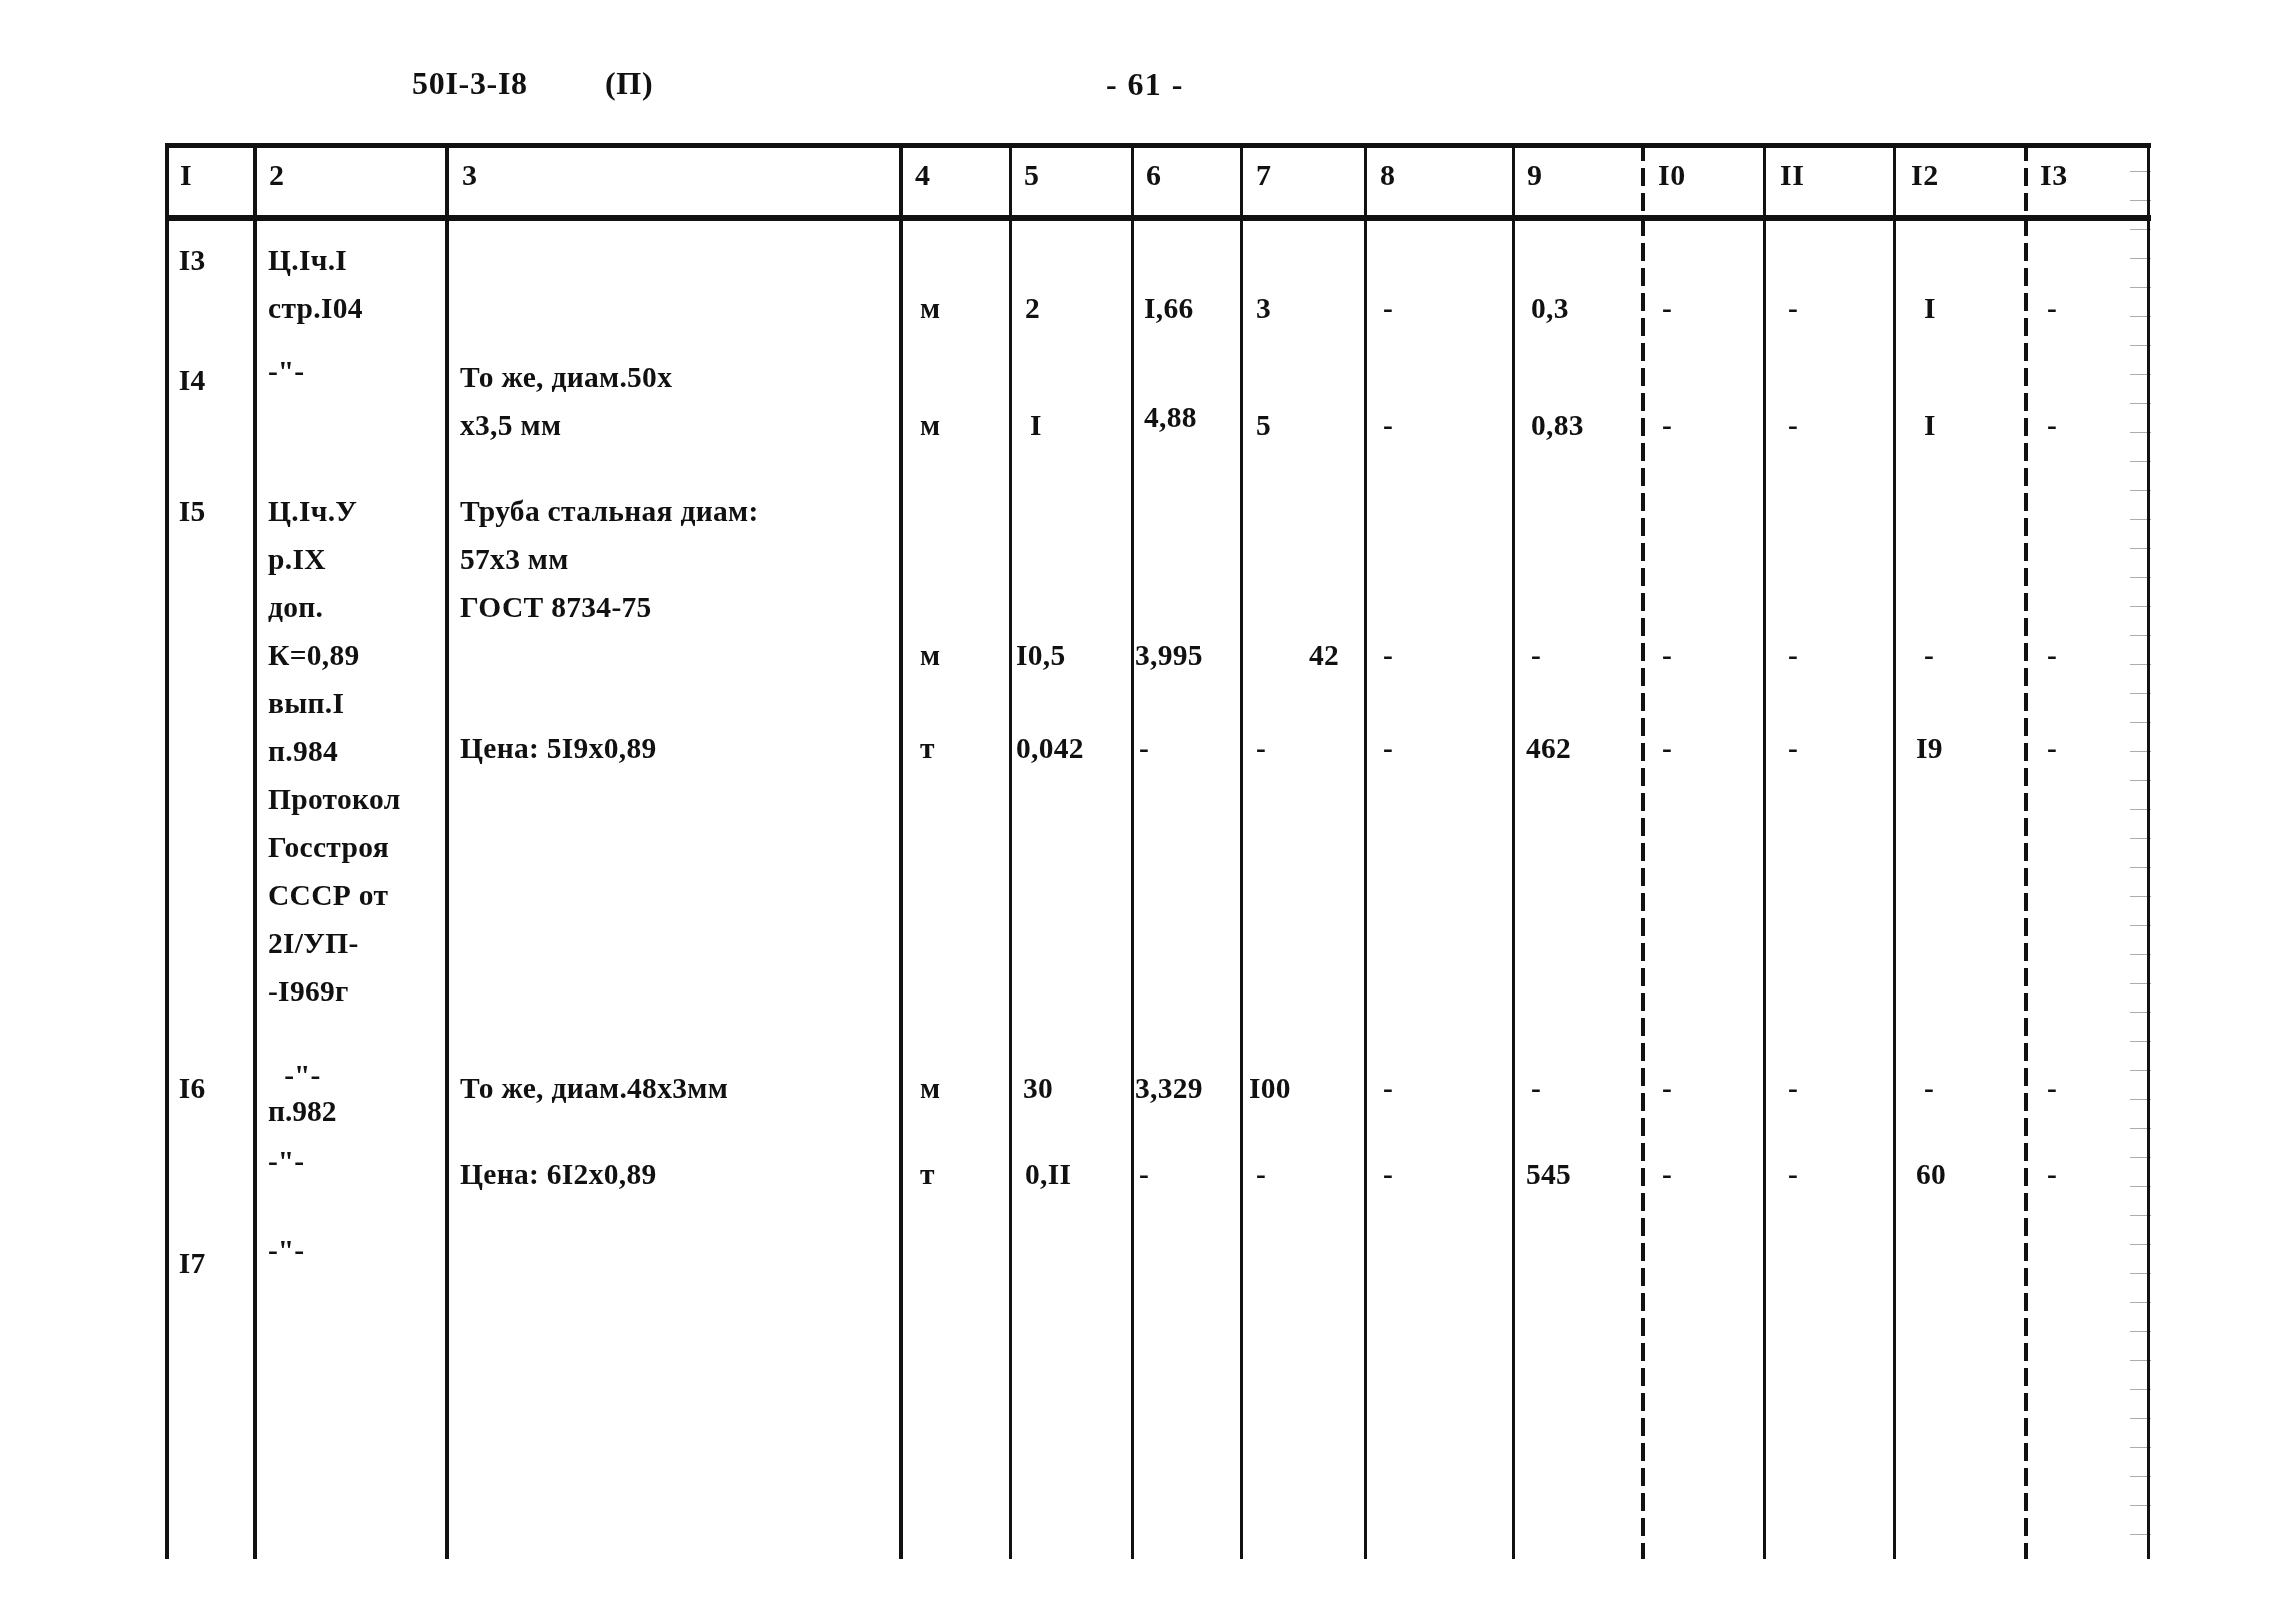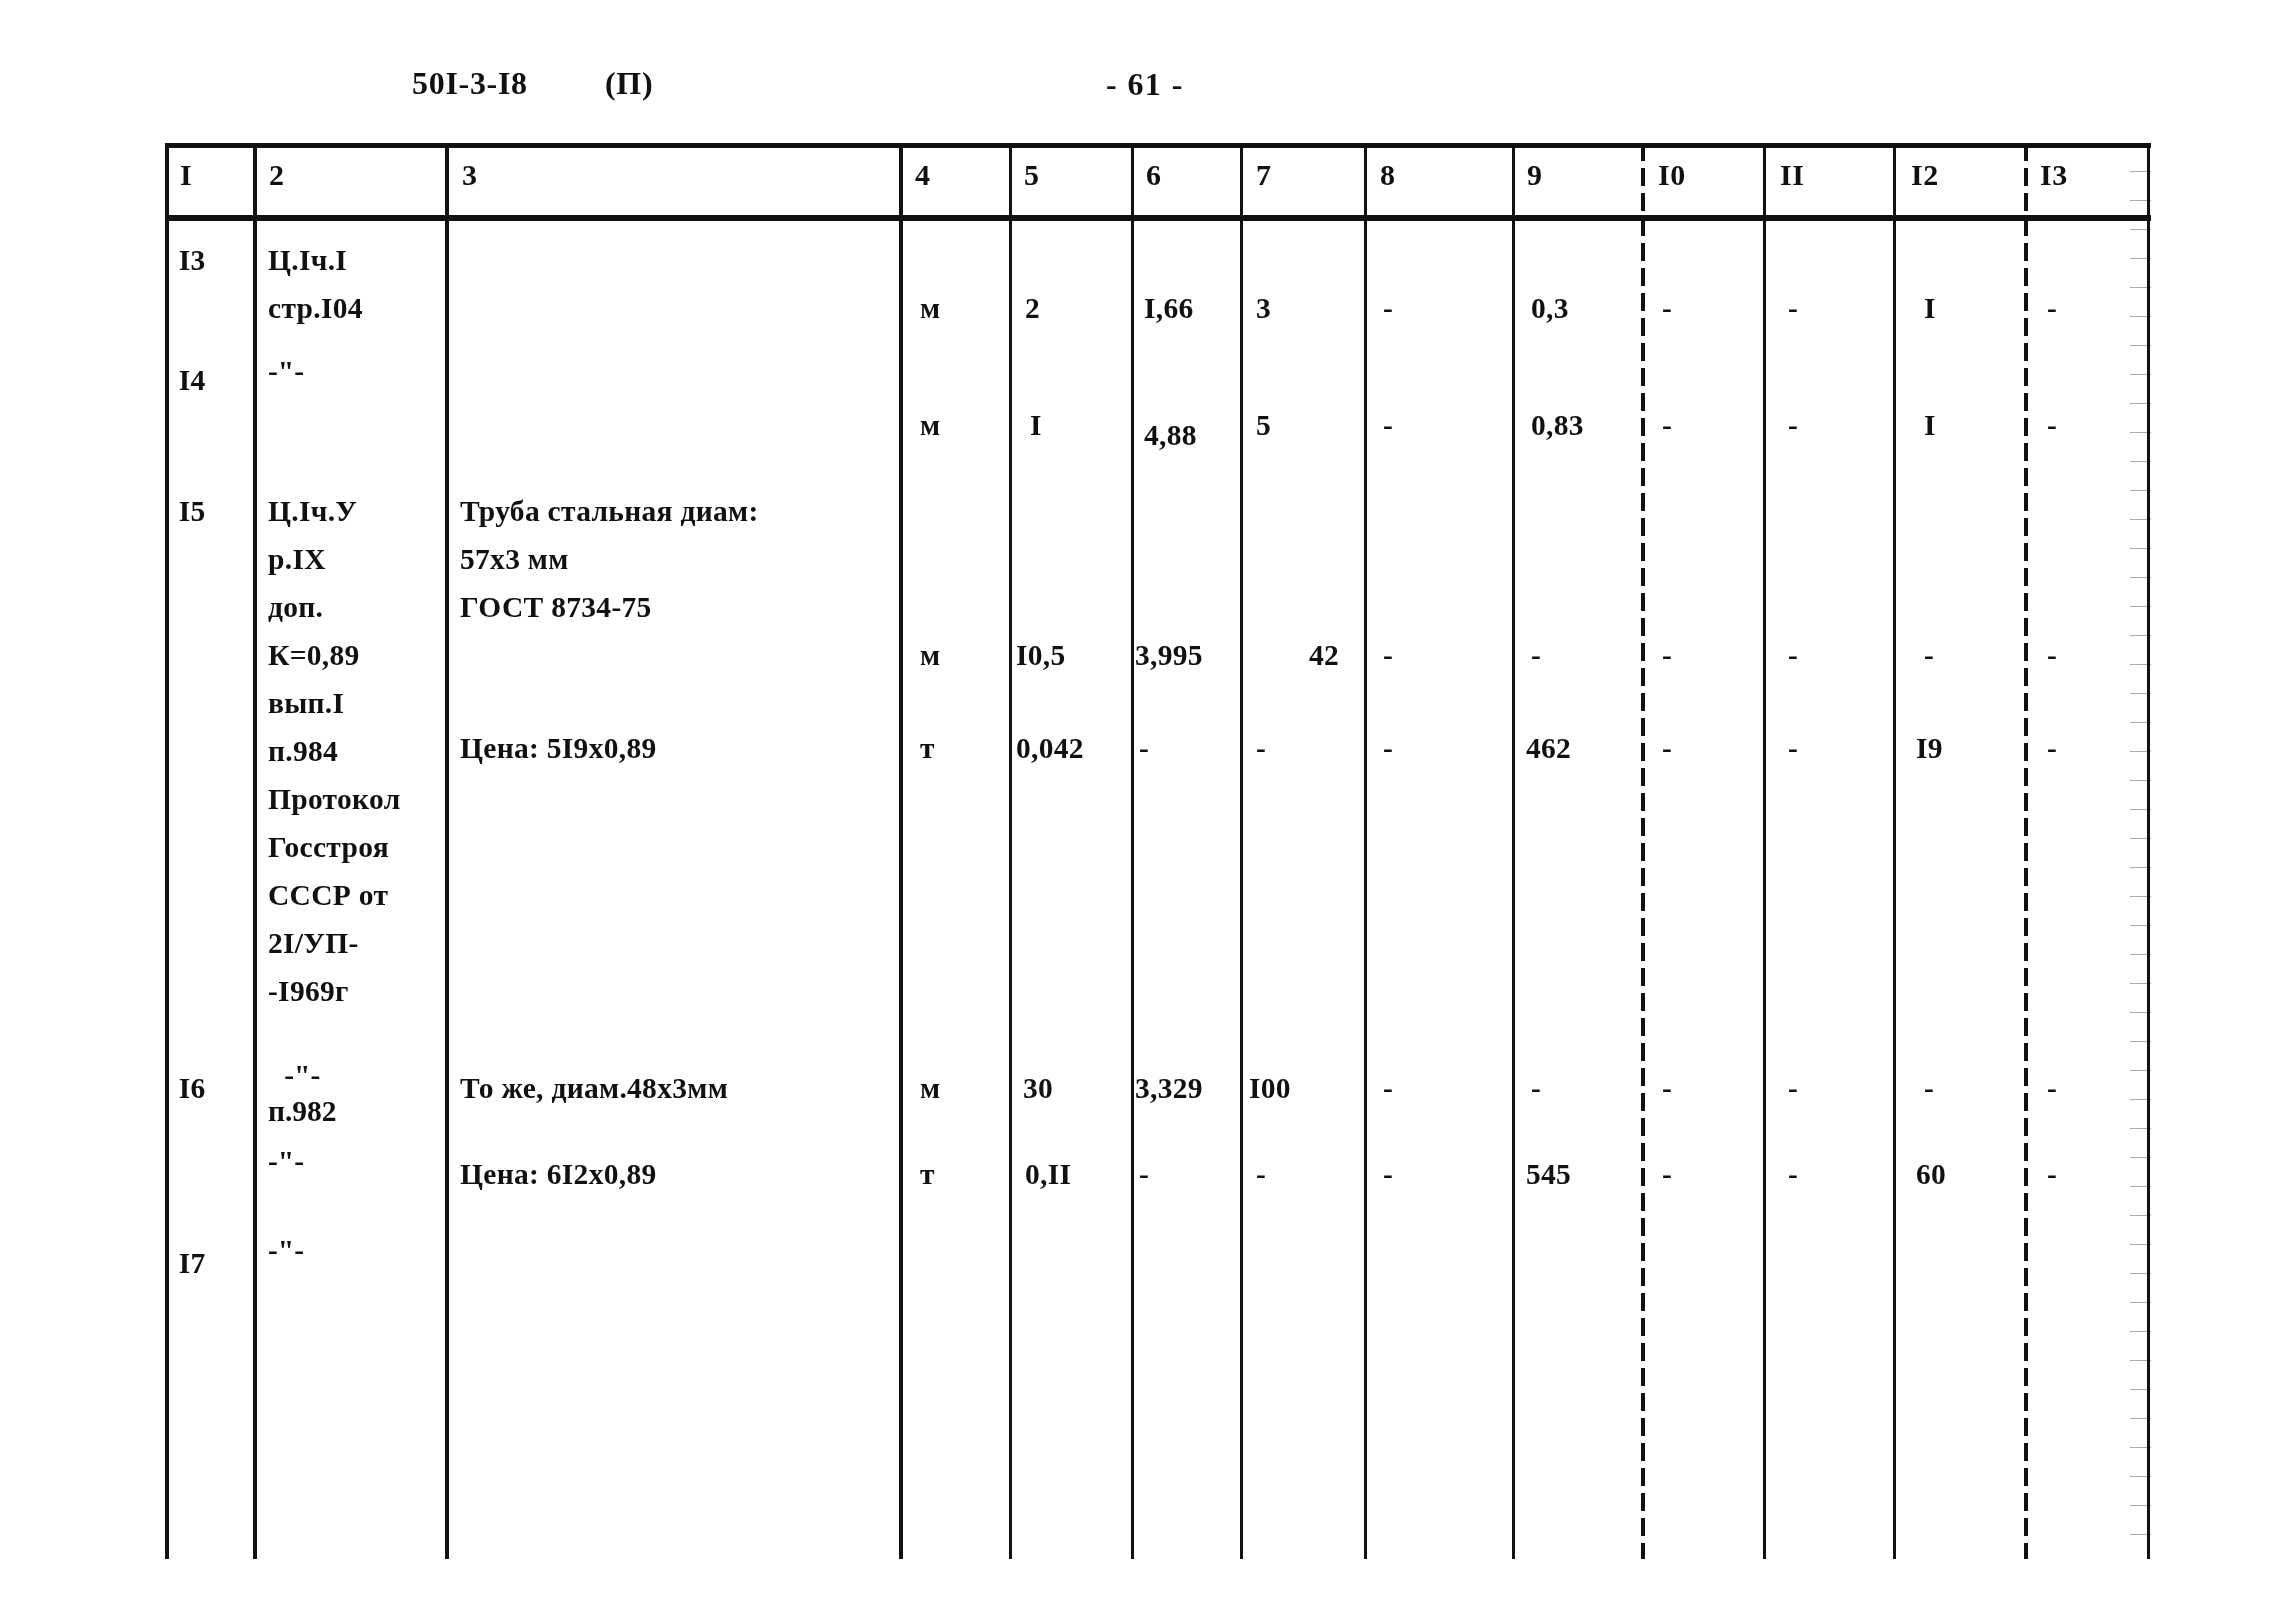--- a/index.html
+++ b/index.html
@@ -130,23 +130,25 @@
     <span class="cell" style="left:1091px;top:141px">3</span>
     <span class="cell" style="left:1218px;top:141px">-</span>
     <span class="cell" style="left:1366px;top:141px">0,3</span>
     <span class="cell" style="left:1497px;top:141px">-</span>
     <span class="cell" style="left:1623px;top:141px">-</span>
     <span class="cell" style="left:1759px;top:141px">I</span>
     <span class="cell" style="left:1882px;top:141px">-</span>
 
     <span class="cell" style="left:13.7px;top:213px">I4</span>
     <span class="ditto" style="left:103px;top:210px">-"-</span>
+    <span class="cell" style="left:295px;top:210px">То же, диам.50х
+х3,5 мм</span>
     <span class="cell" style="left:755px;top:258px">м</span>
     <span class="cell" style="left:865px;top:258px">I</span>
-    <span class="cell" style="left:979px;top:268px">4,88</span>
+    <span class="cell" style="left:979px;top:250px">4,88</span>
     <span class="cell" style="left:1091px;top:258px">5</span>
     <span class="cell" style="left:1218px;top:258px">-</span>
     <span class="cell" style="left:1366px;top:258px">0,83</span>
     <span class="cell" style="left:1497px;top:258px">-</span>
     <span class="cell" style="left:1623px;top:258px">-</span>
     <span class="cell" style="left:1759px;top:258px">I</span>
     <span class="cell" style="left:1882px;top:258px">-</span>
 
     <span class="cell" style="left:13.7px;top:344px">I5</span>
     <span class="cell" style="left:103px;top:344px">Ц.Iч.У

